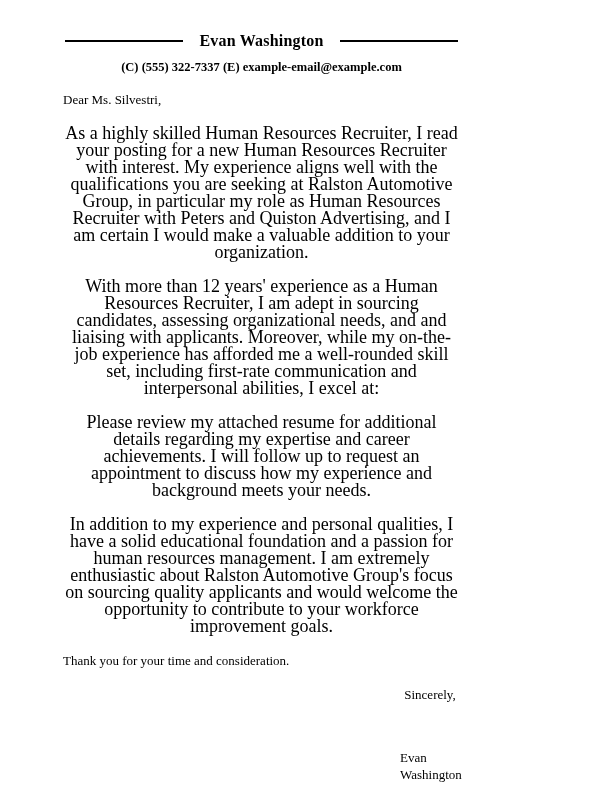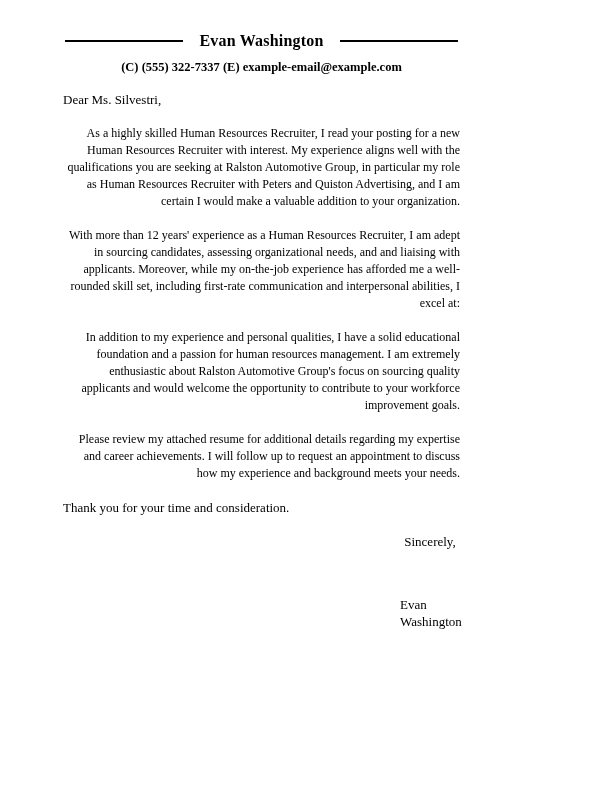--- a/index.html
+++ b/index.html
@@ -43,23 +43,23 @@
     font-weight: bold;
   }
   
   .salutation {
     margin: 16px 0 0 0;
     font-size: 13px;
     line-height: 17px;
   }
   .body-para {
     margin: 17px 0 0 0;
-    font-size: 12px;
+    font-size: 18px;
     line-height: 17px;
-    text-align: right;
+    text-align: center;
   }
   ul.bullet-list {
     margin: 17px 0 0 0;
     padding: 0 0 0 34px;
     list-style: disc;
   }
   ul.bullet-list li {
     font-size: 13px;
     line-height: 17px;
     margin: 0;
@@ -97,23 +97,23 @@
     <p class="addr-line">(C) (555) 322-7337 (E) example-email@example.com</p>
   </header>
 
   <p class="salutation">Dear Ms. Silvestri,</p>
 
   <p class="body-para">As a highly skilled Human Resources Recruiter, I read your posting for a new Human Resources Recruiter with interest. My experience aligns well with the qualifications you are seeking at Ralston Automotive Group, in particular my role as Human Resources Recruiter with Peters and Quiston Advertising, and I am certain I would make a valuable addition to your organization.</p>
 
   <p class="body-para">With more than 12 years' experience as a Human Resources Recruiter, I am adept in sourcing candidates, assessing organizational needs, and and liaising with applicants. Moreover, while my on-the-job experience has afforded me a well-rounded skill set, including first-rate communication and interpersonal abilities, I excel at:</p>
 
 
+  <p class="body-para">Please review my attached resume for additional details regarding my expertise and career achievements. I will follow up to request an appointment to discuss how my experience and background meets your needs.</p>
+
   <p class="body-para">In addition to my experience and personal qualities, I have a solid educational foundation and a passion for human resources management. I am extremely enthusiastic about Ralston Automotive Group's focus on sourcing quality applicants and would welcome the opportunity to contribute to your workforce improvement goals.</p>
-
-  <p class="body-para">Please review my attached resume for additional details regarding my expertise and career achievements. I will follow up to request an appointment to discuss how my experience and background meets your needs.</p>
 
   <p class="thanks">Thank you for your time and consideration.</p>
 
   <div class="signoff-block">
     <p class="signoff">Sincerely,</p>
     <p class="signature">Evan Washington</p>
   </div>
 
 </div>
 

